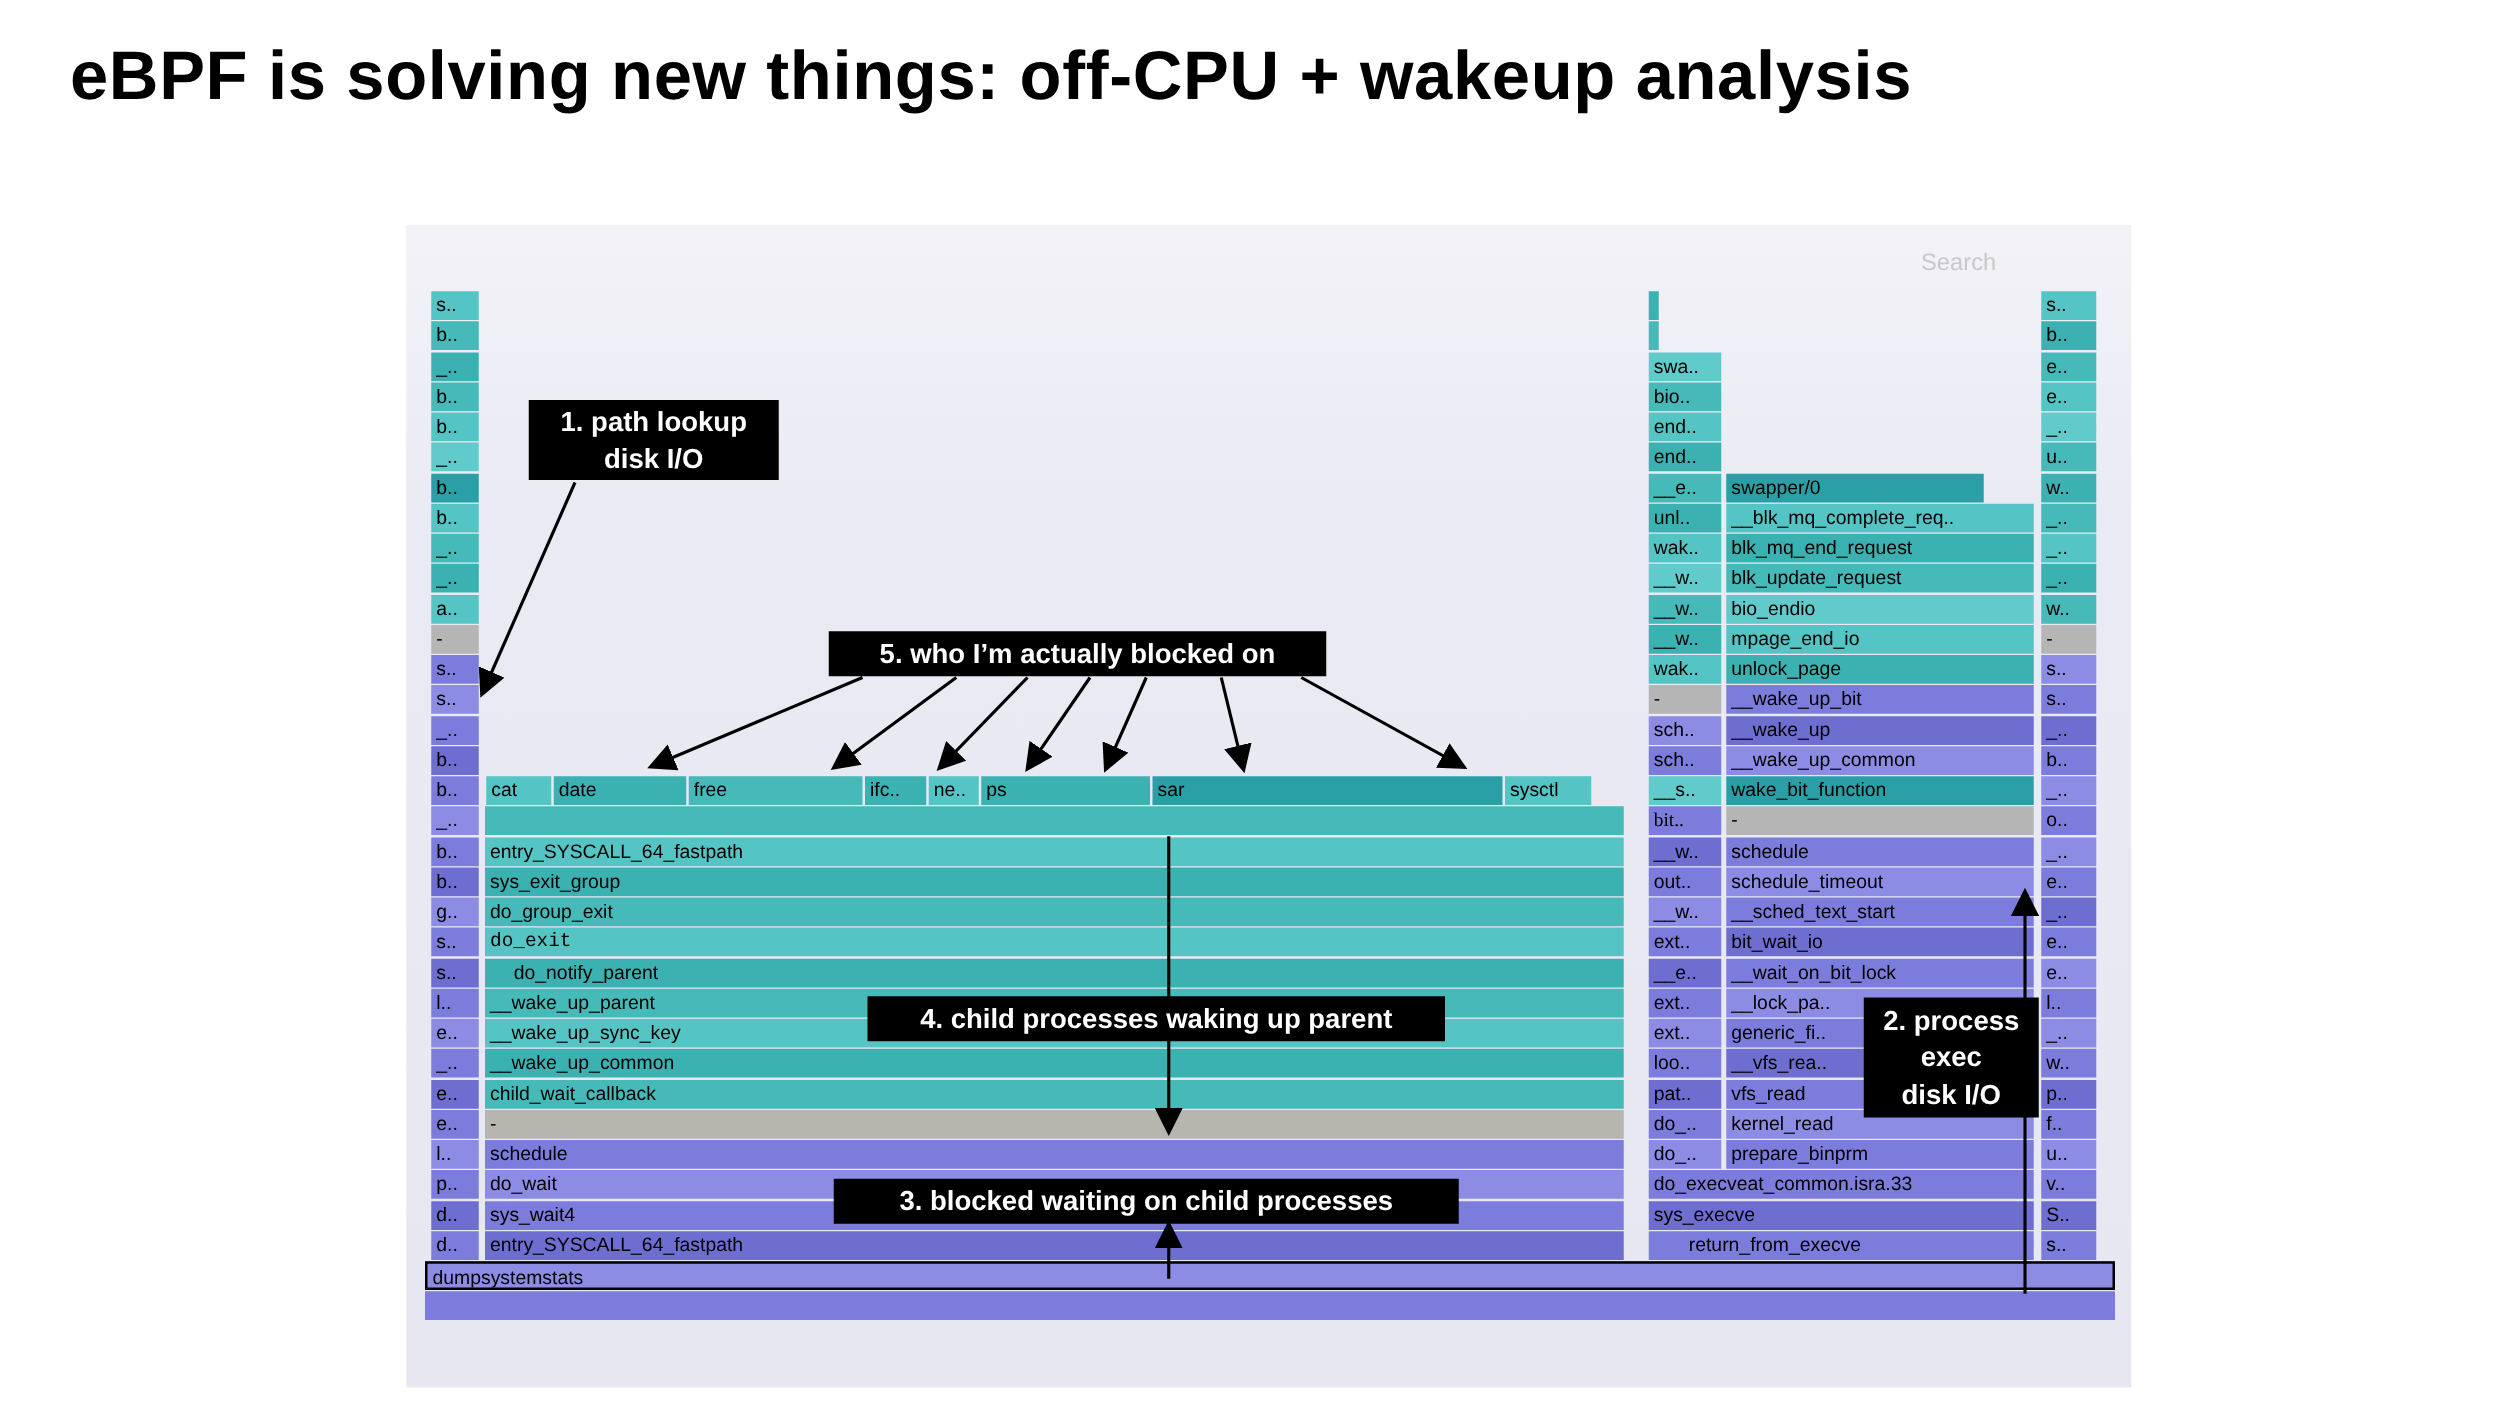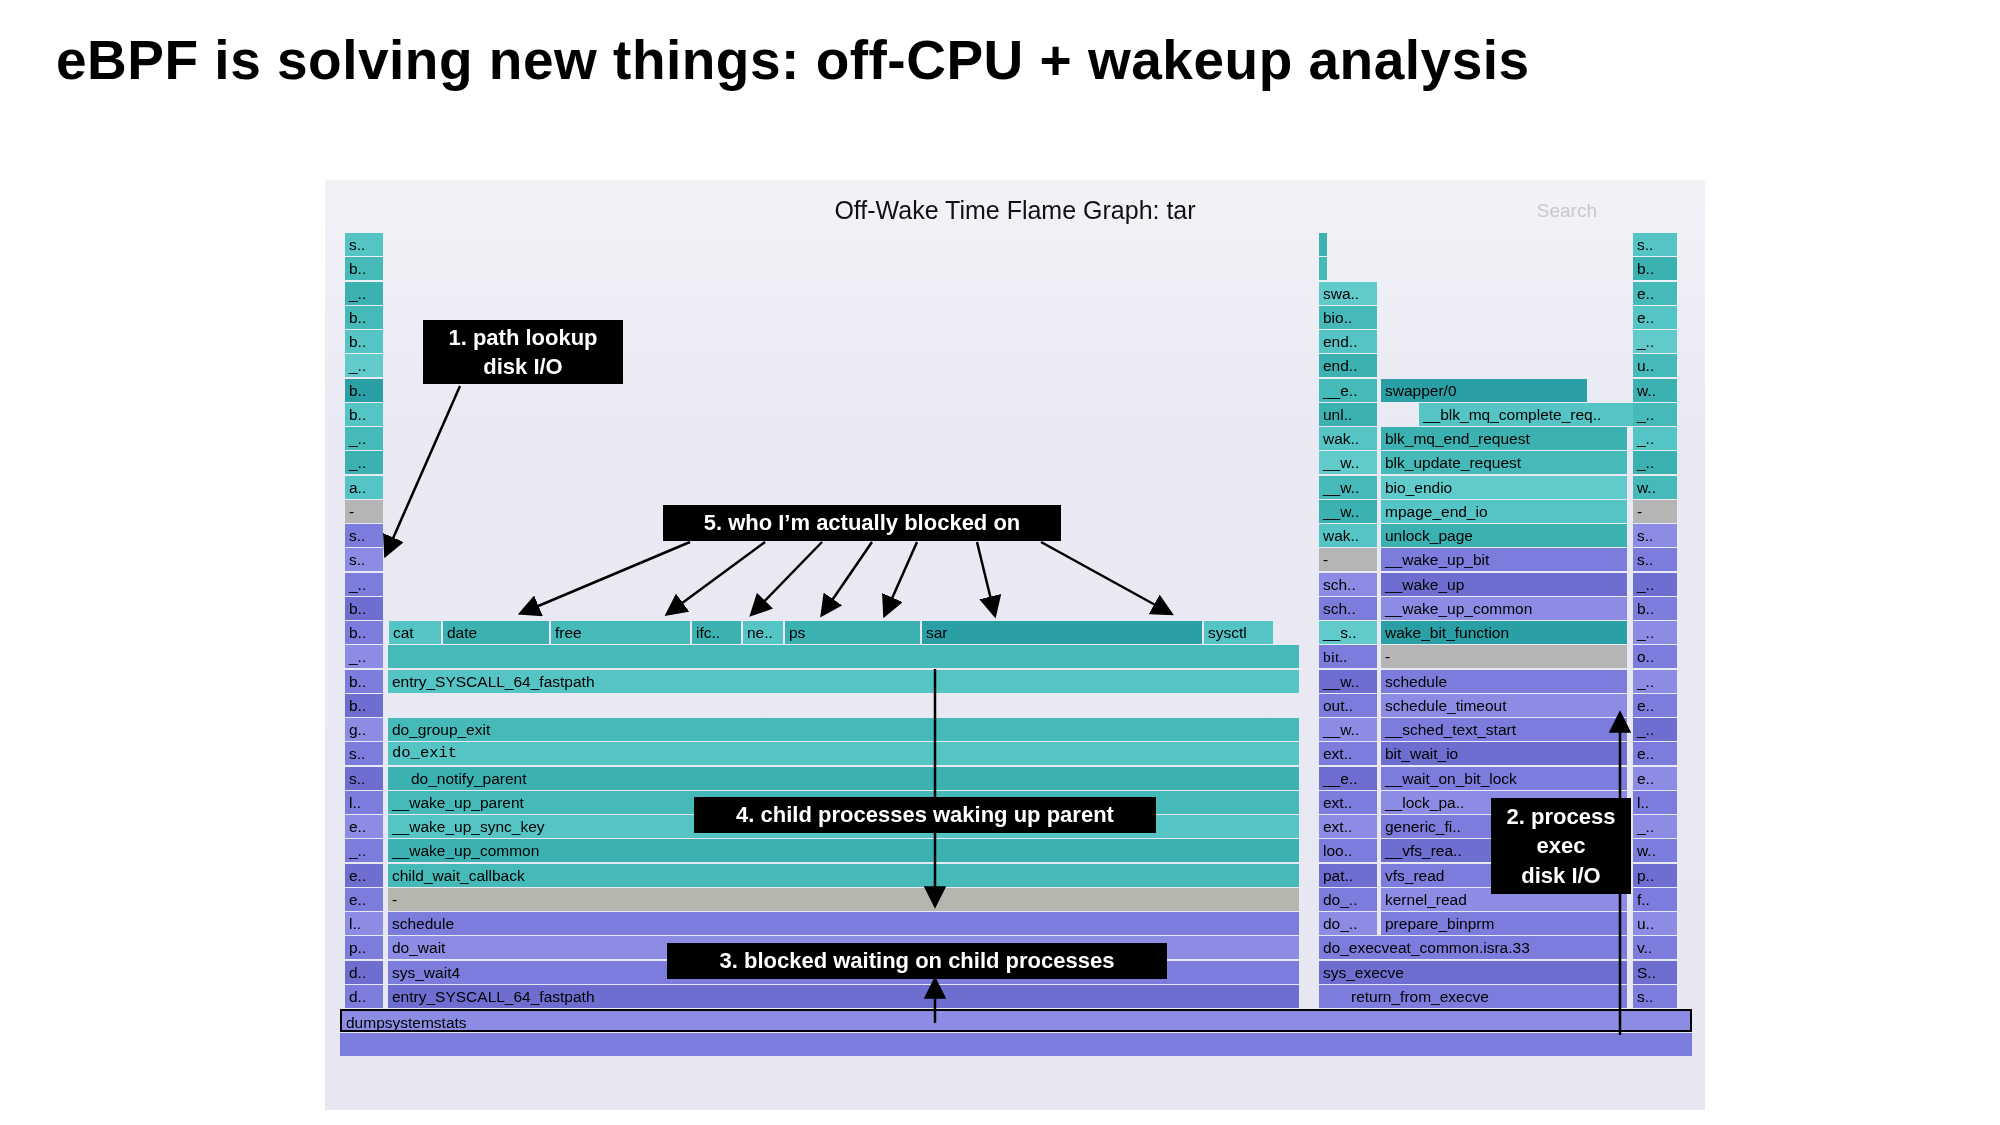--- a/index.html
+++ b/index.html
@@ -19,21 +19,20 @@
            font-weight:bold; font-size:22px; line-height:1.32; text-align:center; }
   .status { position:absolute; left:18px; top:884px; font-size:19px; color:#000; z-index:4; }
 </style>
 </head>
 <body>
 
 <div class="slide">
   <h1 class="slide-title">eBPF is solving new things: off-CPU + wakeup analysis</h1>
 
   <div class="panel">
-    <div class="panel-title">Off-Wake Time Flame Graph: tar</div>
     <div class="search">Search</div>
 
     <div id="frames">
         <div class="frame" style="left: 20px; top: 53px; width: 38px; background: rgb(85, 196, 196);">s..</div>
         <div class="frame" style="left: 994px; top: 53px; width: 8px; background: rgb(60, 177, 177);"></div>
         <div class="frame" style="left: 1308px; top: 53px; width: 44px; background: rgb(85, 196, 196);">s..</div>
         <div class="frame" style="left: 20px; top: 77.25px; width: 38px; background: rgb(70, 185, 185);">b..</div>
         <div class="frame" style="left: 994px; top: 77.25px; width: 8px; background: rgb(70, 185, 185);"></div>
         <div class="frame" style="left: 1308px; top: 77.25px; width: 44px; background: rgb(60, 177, 177);">b..</div>
         <div class="frame" style="left: 20px; top: 101.5px; width: 38px; background: rgb(60, 177, 177);">_..</div>
@@ -47,21 +46,21 @@
         <div class="frame" style="left: 1308px; top: 150px; width: 44px; background: rgb(97, 203, 203);">_..</div>
         <div class="frame" style="left: 20px; top: 174.25px; width: 38px; background: rgb(97, 203, 203);">_..</div>
         <div class="frame" style="left: 994px; top: 174.25px; width: 58px; background: rgb(60, 177, 177);">end..</div>
         <div class="frame" style="left: 1308px; top: 174.25px; width: 44px; background: rgb(70, 185, 185);">u..</div>
         <div class="frame" style="left: 20px; top: 198.5px; width: 38px; background: rgb(42, 160, 166);">b..</div>
         <div class="frame" style="left: 994px; top: 198.5px; width: 58px; background: rgb(70, 185, 185);">__e..</div>
         <div class="frame" style="left: 1056px; top: 198.5px; width: 206px; background: rgb(42, 160, 166);">swapper/0</div>
         <div class="frame" style="left: 1308px; top: 198.5px; width: 44px; background: rgb(60, 177, 177);">w..</div>
         <div class="frame" style="left: 20px; top: 222.75px; width: 38px; background: rgb(85, 196, 196);">b..</div>
         <div class="frame" style="left: 994px; top: 222.75px; width: 58px; background: rgb(60, 177, 177);">unl..</div>
-        <div class="frame" style="left: 1056px; top: 222.75px; width: 246px; background: rgb(85, 196, 196); margin-left: 38px;">__blk_mq_complete_req..</div>
+        <div class="frame" style="left: 1056px; top: 222.75px; width: 246px; background: rgb(85, 196, 196);">__blk_mq_complete_req..</div>
         <div class="frame" style="left: 1308px; top: 222.75px; width: 44px; background: rgb(70, 185, 185);">_..</div>
         <div class="frame" style="left: 20px; top: 247px; width: 38px; background: rgb(70, 185, 185);">_..</div>
         <div class="frame" style="left: 994px; top: 247px; width: 58px; background: rgb(85, 196, 196);">wak..</div>
         <div class="frame" style="left: 1056px; top: 247px; width: 246px; background: rgb(60, 177, 177);">blk_mq_end_request</div>
         <div class="frame" style="left: 1308px; top: 247px; width: 44px; background: rgb(85, 196, 196);">_..</div>
         <div class="frame" style="left: 20px; top: 271.25px; width: 38px; background: rgb(60, 177, 177);">_..</div>
         <div class="frame" style="left: 994px; top: 271.25px; width: 58px; background: rgb(97, 203, 203);">__w..</div>
         <div class="frame" style="left: 1056px; top: 271.25px; width: 246px; background: rgb(70, 185, 185);">blk_update_request</div>
         <div class="frame" style="left: 1308px; top: 271.25px; width: 44px; background: rgb(60, 177, 177);">_..</div>
         <div class="frame" style="left: 20px; top: 295.5px; width: 38px; background: rgb(85, 196, 196);">a..</div>
@@ -104,20 +103,21 @@
         <div class="frame" style="left: 63px; top: 465.25px; width: 911px; background: rgb(70, 185, 185);"></div>
         <div class="frame" style="left: 994px; top: 465.25px; width: 58px; background: rgb(124, 124, 220); font-family: Liberation Serif, serif;">bit..</div>
         <div class="frame" style="left: 1056px; top: 465.25px; width: 246px; background: rgb(181, 181, 181);">-</div>
         <div class="frame" style="left: 1308px; top: 465.25px; width: 44px; background: rgb(124, 124, 220);">o..</div>
         <div class="frame" style="left: 20px; top: 489.5px; width: 38px; background: rgb(124, 124, 220);">b..</div>
         <div class="frame" style="left: 63px; top: 489.5px; width: 911px; background: rgb(85, 196, 196);">entry_SYSCALL_64_fastpath</div>
         <div class="frame" style="left: 994px; top: 489.5px; width: 58px; background: rgb(110, 110, 209);">__w..</div>
         <div class="frame" style="left: 1056px; top: 489.5px; width: 246px; background: rgb(124, 124, 220);">schedule</div>
         <div class="frame" style="left: 1308px; top: 489.5px; width: 44px; background: rgb(140, 140, 229);">_..</div>
         <div class="frame" style="left: 20px; top: 513.75px; width: 38px; background: rgb(110, 110, 209);">b..</div>
+        <div class="frame" style="left: 63px; top: 513.75px; width: 911px; background: rgb(60, 177, 177);">sys_exit_group</div>
         <div class="frame" style="left: 994px; top: 513.75px; width: 58px; background: rgb(124, 124, 220);">out..</div>
         <div class="frame" style="left: 1056px; top: 513.75px; width: 246px; background: rgb(140, 140, 229);">schedule_timeout</div>
         <div class="frame" style="left: 1308px; top: 513.75px; width: 44px; background: rgb(124, 124, 220);">e..</div>
         <div class="frame" style="left: 20px; top: 538px; width: 38px; background: rgb(140, 140, 229);">g..</div>
         <div class="frame" style="left: 63px; top: 538px; width: 911px; background: rgb(70, 185, 185);">do_group_exit</div>
         <div class="frame" style="left: 994px; top: 538px; width: 58px; background: rgb(140, 140, 229);">__w..</div>
         <div class="frame" style="left: 1056px; top: 538px; width: 246px; background: rgb(124, 124, 220);">__sched_text_start</div>
         <div class="frame" style="left: 1308px; top: 538px; width: 44px; background: rgb(110, 110, 209);">_..</div>
         <div class="frame" style="left: 20px; top: 562.25px; width: 38px; background: rgb(124, 124, 220);">s..</div>
         <div class="frame" style="left: 63px; top: 562.25px; width: 911px; background: rgb(85, 196, 196); font-family: Liberation Mono, monospace;">do_exit</div>

